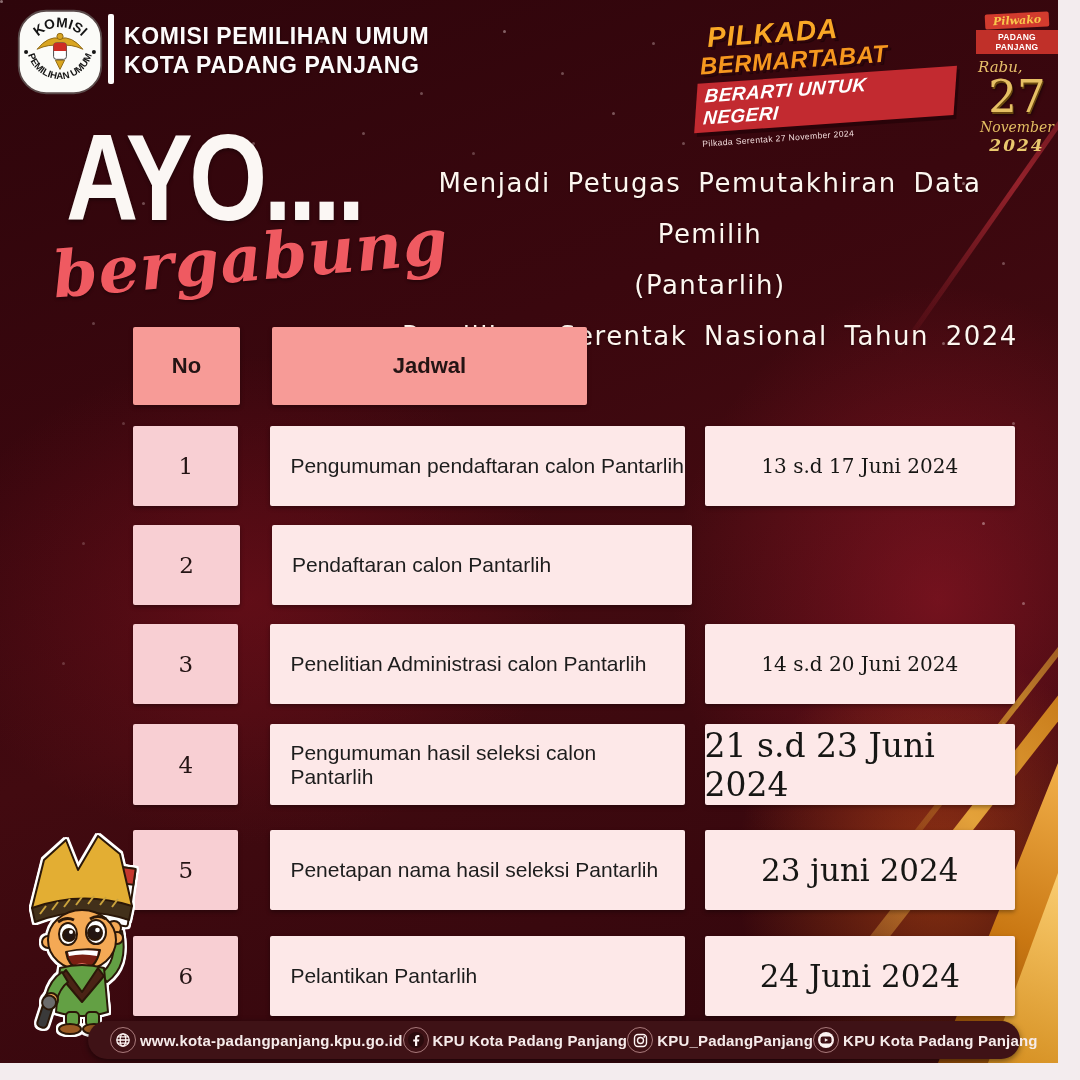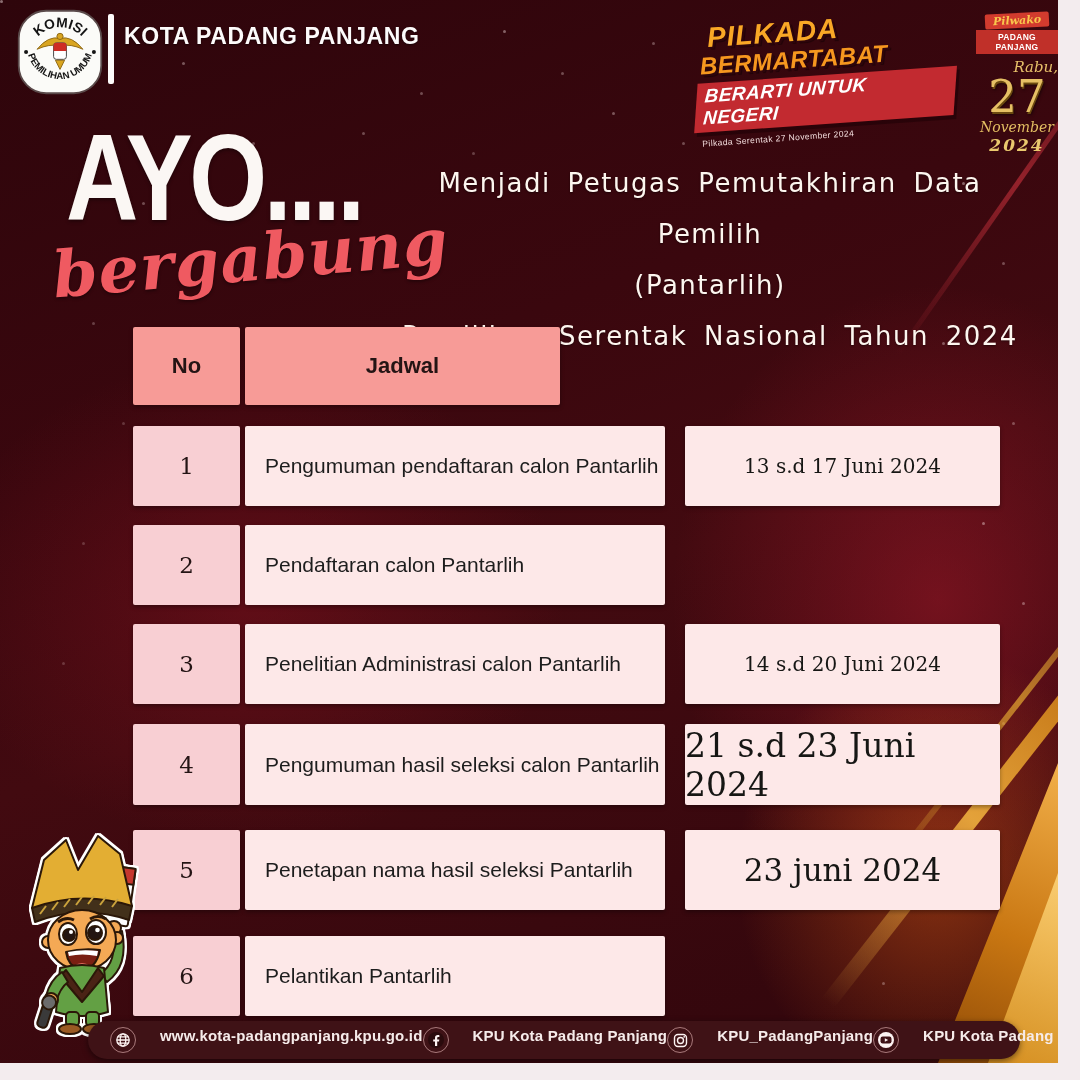--- a/index.html
+++ b/index.html
@@ -68,21 +68,21 @@
     color:#fff; background:#c22a30; padding:2px 12px 3px 8px; transform:skewX(-8deg);
     box-shadow:3px 4px 0 rgba(30,0,5,.55); letter-spacing:.5px; }
   .campaign .sub { margin-top:6px; margin-left:4px; font-size:8.5px; color:#f2dcdc; letter-spacing:.4px; }
 
   
   .datebadge { position:absolute; left:976px; top:10px; width:82px; text-align:center; }
   .datebadge .r1 { display:inline-block; background:#d23b2e; color:#f9c84c; font-style:italic; font-weight:bold;
     font-size:11px; padding:1px 8px; border-radius:2px; transform:rotate(-3deg); font-family:"DejaVu Serif", serif; }
   .datebadge .r2 { display:block; background:#c03029; color:#fff; font-weight:bold; font-size:8.5px;
     padding:2px 2px; margin-top:2px; letter-spacing:.3px; }
-  .datebadge .day { text-align:right; margin:4px 0 0 2px; font-family:"DejaVu Serif", serif; font-style:italic;
+  .datebadge .day { text-align:left; margin:4px 0 0 2px; font-family:"DejaVu Serif", serif; font-style:italic;
     color:#e7c06a; font-size:15px; }
   .datebadge .num { font-family:"DejaVu Serif", serif; font-weight:normal; font-size:45px; line-height:.95;
     color:#e6c065; text-shadow:1px 2px 0 #6b4a10, 2px 3px 3px rgba(0,0,0,.5); }
   .datebadge .month { font-family:"DejaVu Serif", serif; font-style:italic; color:#e2bd62; font-size:14px; }
   .datebadge .year { font-family:"DejaVu Serif", serif; font-style:italic; font-weight:bold; color:#eac96e;
     font-size:17px; letter-spacing:2px; }
 
   
   .ayo { position:absolute; left:66px; top:108px; width:340px; color:#fbf7f4; font-weight:bold;
     font-size:122px; letter-spacing:-4px; transform:scaleX(.82); transform-origin:left top;
@@ -91,40 +91,40 @@
     font-family:"DejaVu Serif", serif; font-style:italic; font-weight:bold; font-size:64px;
     transform:rotate(-5deg); letter-spacing:1px; text-shadow:0 2px 3px rgba(0,0,0,.35); }
 
   .headline { position:absolute; left:392px; top:158px; width:636px; text-align:center;
     color:#fdf6ef; font-size:26px; line-height:51px; letter-spacing:1.5px; word-spacing:7px;
     font-family:"DejaVu Sans", sans-serif; text-shadow:0 1px 2px rgba(0,0,0,.45); }
 
   
   .trow { position:absolute; left:133px; width:882px; height:80px; display:flex; }
   .cell { border-radius:2px; display:flex; align-items:center; box-shadow:0 2px 4px rgba(0,0,0,.35); }
-  .c-no { width:107px; margin-right:5px; justify-content:center; }
+  .c-no { width:107px; margin-right:32px; justify-content:center; }
   .c-tah { width:420px; margin-right:20px; padding-left:20px; }
   .c-jad { width:315px; justify-content:center; }
   .thead .cell { background:#f79b97; color:#241414; font-weight:bold; font-size:22px; }
   .thead .c-tah, .thead .c-jad { justify-content:center; padding-left:0; }
   .tbody .c-no { background:#f8cfd3; font-family:"DejaVu Serif", serif; font-size:23px; color:#241414; }
   .tbody .c-tah { background:#fde8e8; font-size:21px; color:#1d1d1d; }
   .tbody .c-jad { background:#fde8e8; font-family:"DejaVu Serif", serif; font-size:20px; color:#161614; }
   .trow.r4 .c-jad { font-size:33px; }
   .trow.r5 .c-jad, .trow.r6 .c-jad { font-size:31px; }
 
   
   .mascot { position:absolute; left:10px; top:826px; width:152px; height:212px;
     filter: drop-shadow(2px 0 0 #fff) drop-shadow(-2px 0 0 #fff) drop-shadow(0 2px 0 #fff) drop-shadow(0 -2px 0 #fff); }
 
   
   .footer { position:absolute; left:88px; top:1021px; width:932px; height:38px; background:#3f1216;
     border-radius:19px; display:flex; align-items:center; justify-content:space-between;
     padding:0 22px; box-shadow:0 2px 6px rgba(0,0,0,.5); z-index:6; }
-  .fitem { display:flex; align-items:flex-start; gap:24px; color:#f6ebea; font-weight:bold; font-size:15px;
+  .fitem { display:flex; align-items:center; gap:4px; color:#f6ebea; font-weight:bold; font-size:15px;
     letter-spacing:.2px; white-space:nowrap; }
   .ficon { width:26px; height:26px; border-radius:50%; border:1.5px solid rgba(255,205,205,.55);
     display:flex; align-items:center; justify-content:center; flex:0 0 auto; }
   .ficon svg { display:block; }
 </style>
 </head>
 <body>
 
 <div class="poster">
   <div class="glow1"></div>
@@ -152,20 +152,21 @@
     <g transform="translate(48,46)">
       <path d="M-25,-1 Q-13,-16 0,-13 Q13,-16 25,-1 Q12,-7 0,-5 Q-12,-7 -25,-1 Z" fill="#d9a520" stroke="#8a6410" stroke-width="1"></path>
       <circle cx="0" cy="-15" r="3.4" fill="#d9a520" stroke="#8a6410" stroke-width="1"></circle>
       <rect x="-7" y="-8" width="14" height="18" rx="3" fill="#fff" stroke="#3a3a3a" stroke-width="1"></rect>
       <path d="M-7,-5 a3,3 0 0 1 3,-3 h8 a3,3 0 0 1 3,3 v6 h-14 Z" fill="#ce2b24"></path>
       <path d="M-5,11 L0,21 L5,11 Z" fill="#d9a520" stroke="#8a6410" stroke-width="1"></path>
     </g>
   </svg>
   <div class="org-divider"></div>
   <div class="org-name">
+    <div>KOMISI PEMILIHAN UMUM</div>
     <div>KOTA PADANG PANJANG</div>
   </div>
 
   <div class="campaign">
     <div class="l1">PILKADA</div>
     <div class="l2">BERMARTABAT</div>
     <div class="l3">BERARTI UNTUK NEGERI</div>
     <div class="sub">Pilkada Serentak 27 November 2024</div>
   </div>
 
@@ -211,20 +212,21 @@
       <div class="cell c-jad">21 s.d 23 Juni 2024</div>
     </div>
     <div class="trow tbody r5" style="top:830px;">
       <div class="cell c-no">5</div>
       <div class="cell c-tah">Penetapan nama hasil seleksi Pantarlih</div>
       <div class="cell c-jad">23 juni 2024</div>
     </div>
     <div class="trow tbody r6" style="top:936px;">
       <div class="cell c-no">6</div>
       <div class="cell c-tah">Pelantikan Pantarlih</div>
+      <div class="cell c-jad">24 Juni 2024</div>
     </div>
   </div>
 
   <svg class="mascot" viewBox="0 0 152 212">
     <g stroke="#2b1708" stroke-width="2" stroke-linejoin="round">
 
       <path d="M90,148 Q108,136 102,108 L112,105 Q119,140 97,156 Z" fill="#63a044"></path>
       <g transform="translate(90,38) rotate(8)">
         <rect x="0" y="0" width="36" height="58" rx="2" fill="#fdfdfd"></rect>
         <path d="M0,0 h36 v16 h-36 Z" fill="#c5372e"></path>

